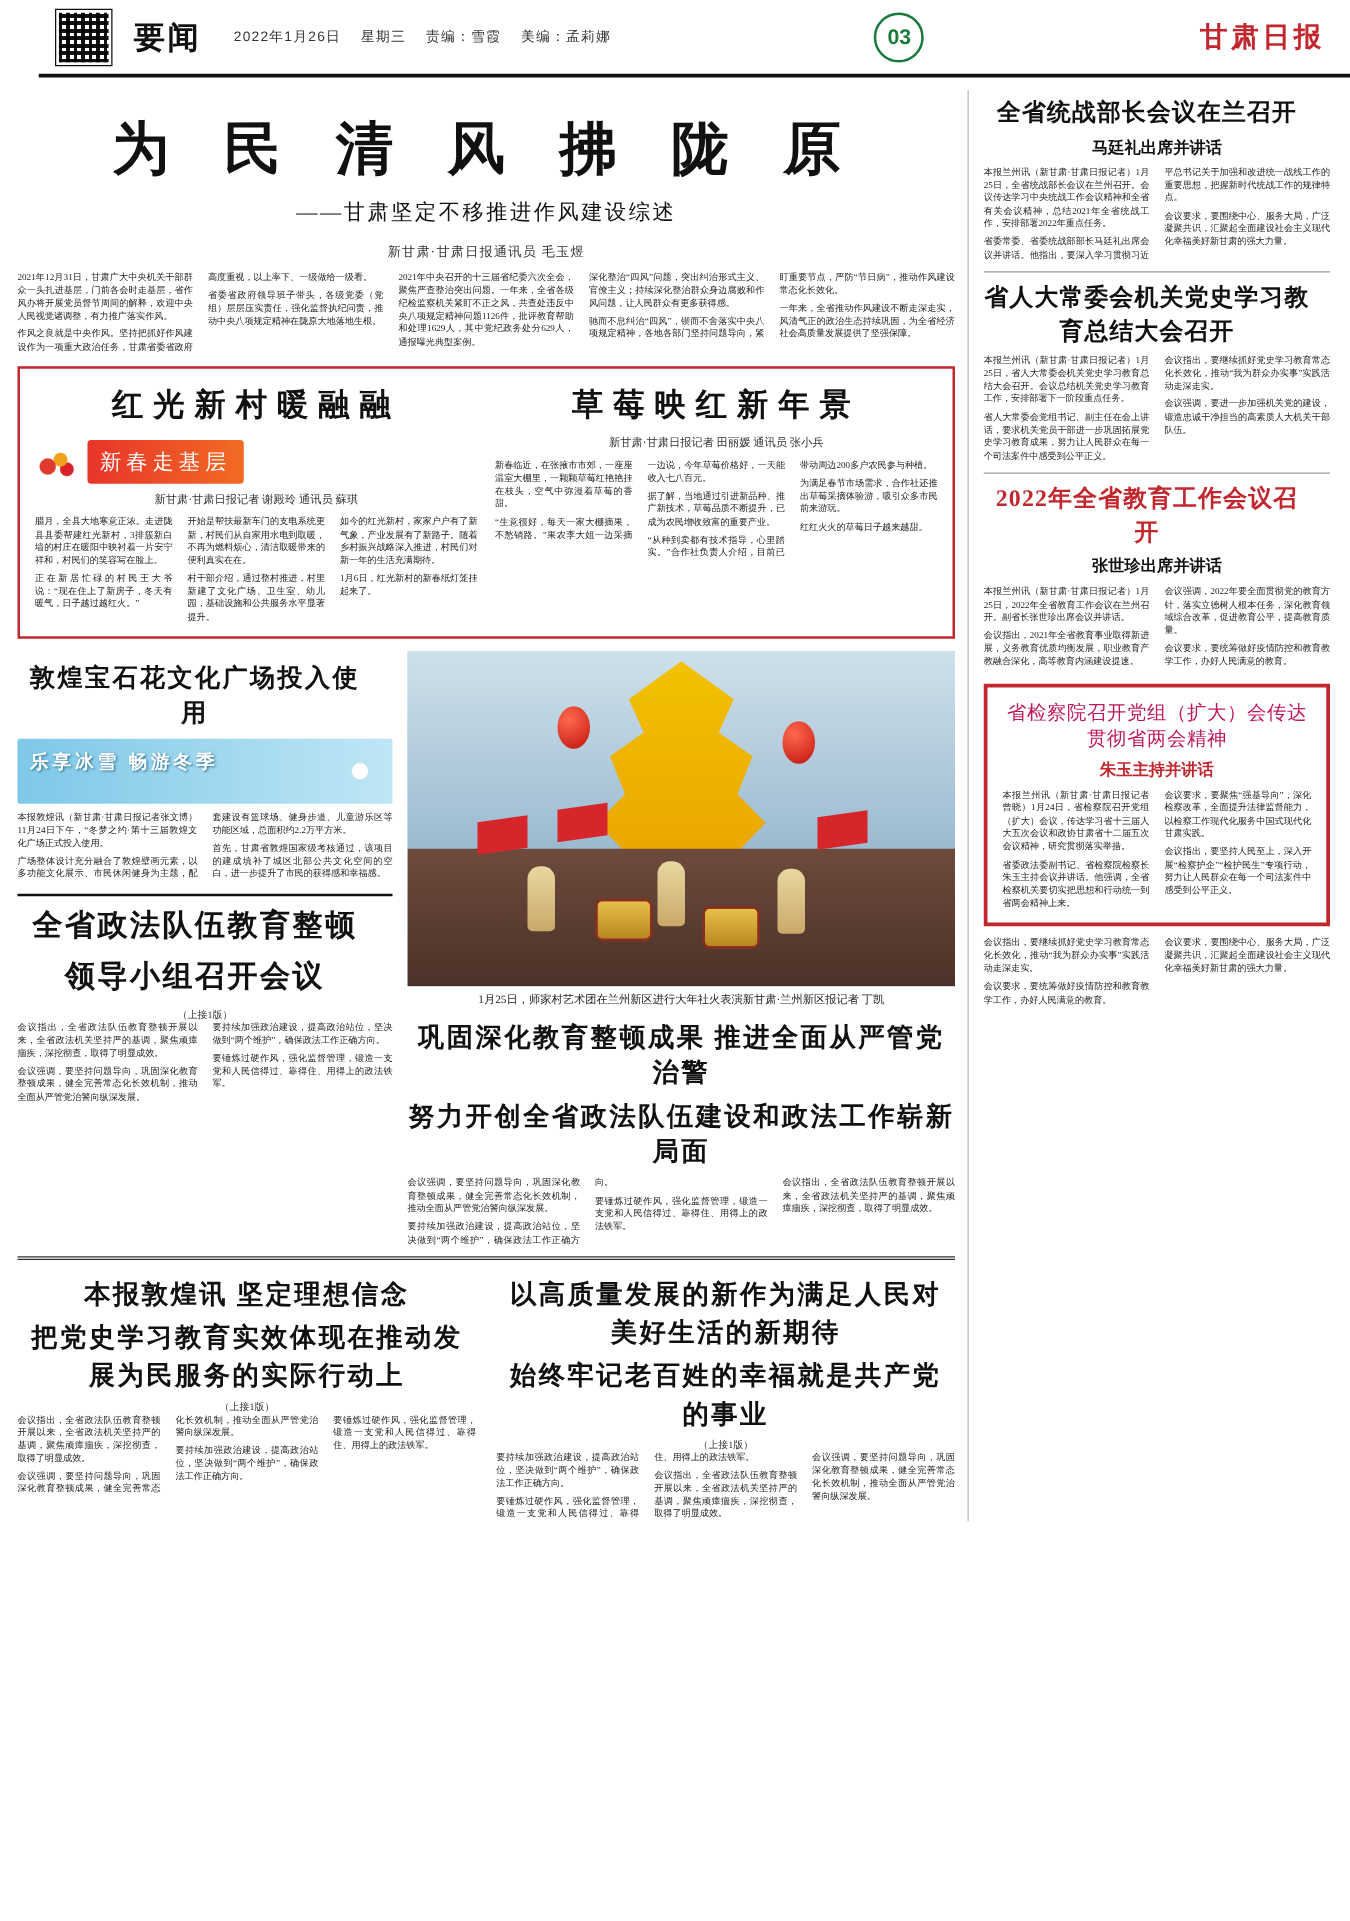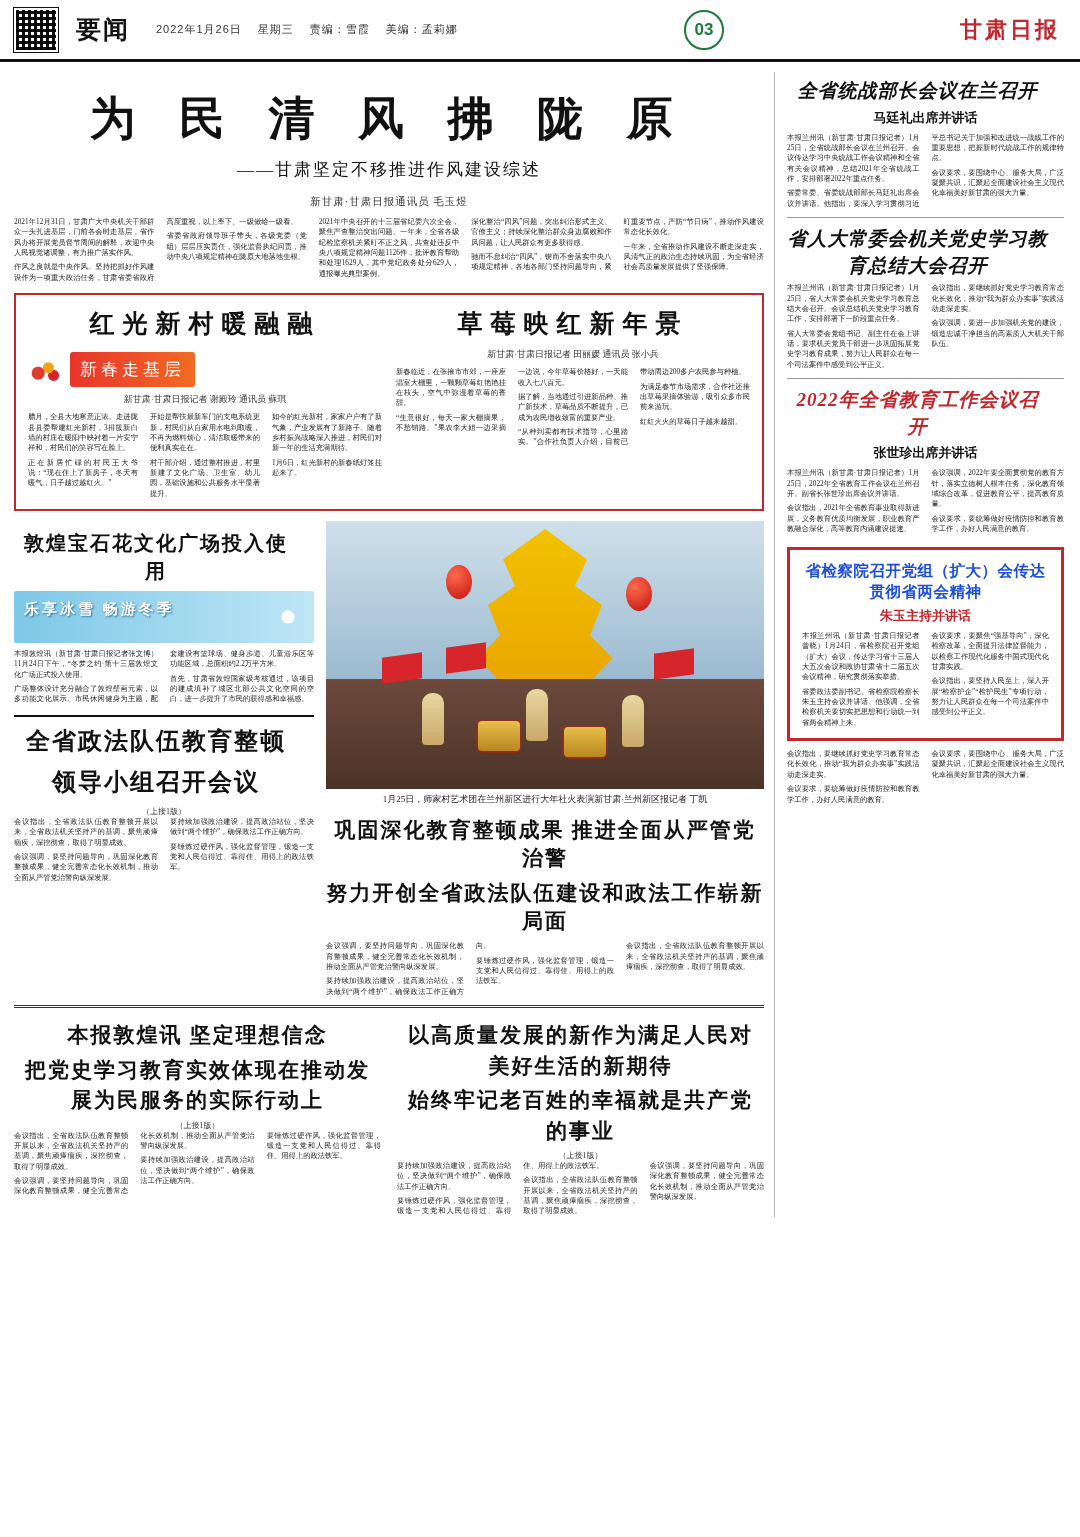--- a/index.html
+++ b/index.html
@@ -12,20 +12,21 @@
     overflow:hidden;
     position:relative;
   }
   .page { width:1080px; height:1537px; position:relative; padding:0; }
 
   
   .masthead {
     height:62px; display:flex; align-items:center;
     border-bottom:3px solid #111;
     padding:0 14px;
+    margin-left:31px;
   }
   .qr {
     width:44px; height:44px; flex:0 0 44px;
     background:
       repeating-linear-gradient(90deg,#111 0 3px,#fff 3px 6px),
       repeating-linear-gradient(0deg,#111 0 3px,#fff 3px 6px);
     background-blend-mode:multiply;
     border:2px solid #fff;
     outline:1px solid #111;
   }
@@ -163,39 +164,39 @@
     position:absolute; left:10px; top:9px; color:#fff; font-weight:bold;
     font-size:15px; letter-spacing:3px; text-shadow:1px 1px 2px #2a6f93;
   }
   .ice-banner .snow {
     position:absolute; right:6px; top:6px; width:40px; height:40px;
     background:radial-gradient(circle,#fff 0 6px, transparent 7px);
   }
 
   .right-title {
     font-weight:bold; font-size:19px; letter-spacing:1px; text-align:center;
-    margin:6px 16px 4px 0; line-height:1.4;font-style:italic;
+    margin:6px 16px 4px 0; line-height:1.4;
   }
   .right-title.red { color:#c1272d; }
   .right-sub { text-align:center; font-size:13px; font-weight:bold; margin-bottom:6px; }
 
   .section-head-left {
     font-weight:bold; font-size:24px; letter-spacing:2px; text-align:center;
     margin:8px 16px 6px 0; line-height:1.4;
   }
   .section-head-left.small { font-size:20px; }
 
   .dbl-rule { border-top:3px double #333; margin:8px 0; }
 
   .footer-heads { display:flex; gap:16px; margin-top:6px; }
   .fh { flex:1; }
   .fh h3 { font-size:21px; font-weight:bold; letter-spacing:2px; text-align:center; margin:4px 0; line-height:1.45; }
   .small-note { font-size:8px; text-align:center; color:#333; }
 
-  .redbox-title { color:#1d4ed8; font-weight:bold; font-size:15.5px; text-align:center; letter-spacing:0.5px; line-height:1.4; }
+  .redbox-title { color:#be185d; font-weight:normal; font-size:15.5px; text-align:center; letter-spacing:0.5px; line-height:1.4; }
   .redbox-sub { color:#c1272d; font-weight:bold; font-size:13px; text-align:center; margin:4px 0 6px 0; }
 </style>
 </head>
 <body>
 
 <div class="page">
 
   <div class="masthead">
     <div class="qr"></div>
     <div class="section-title">要闻</div>

